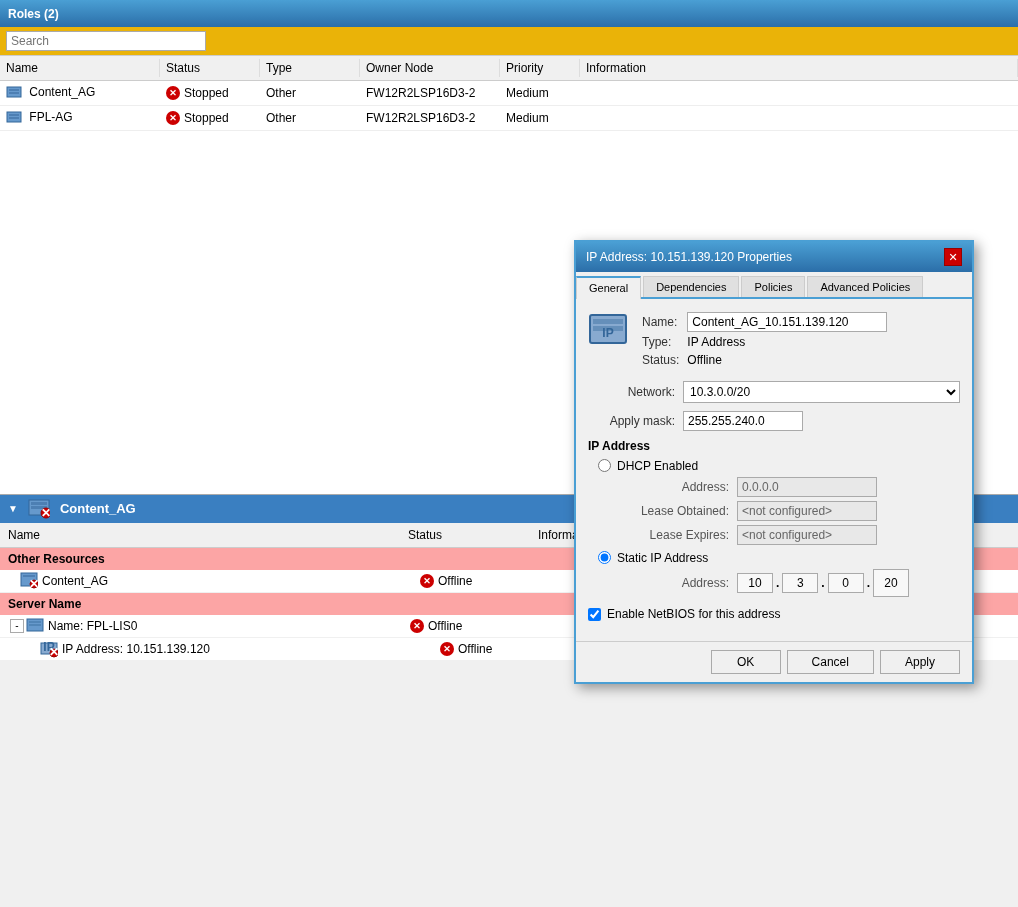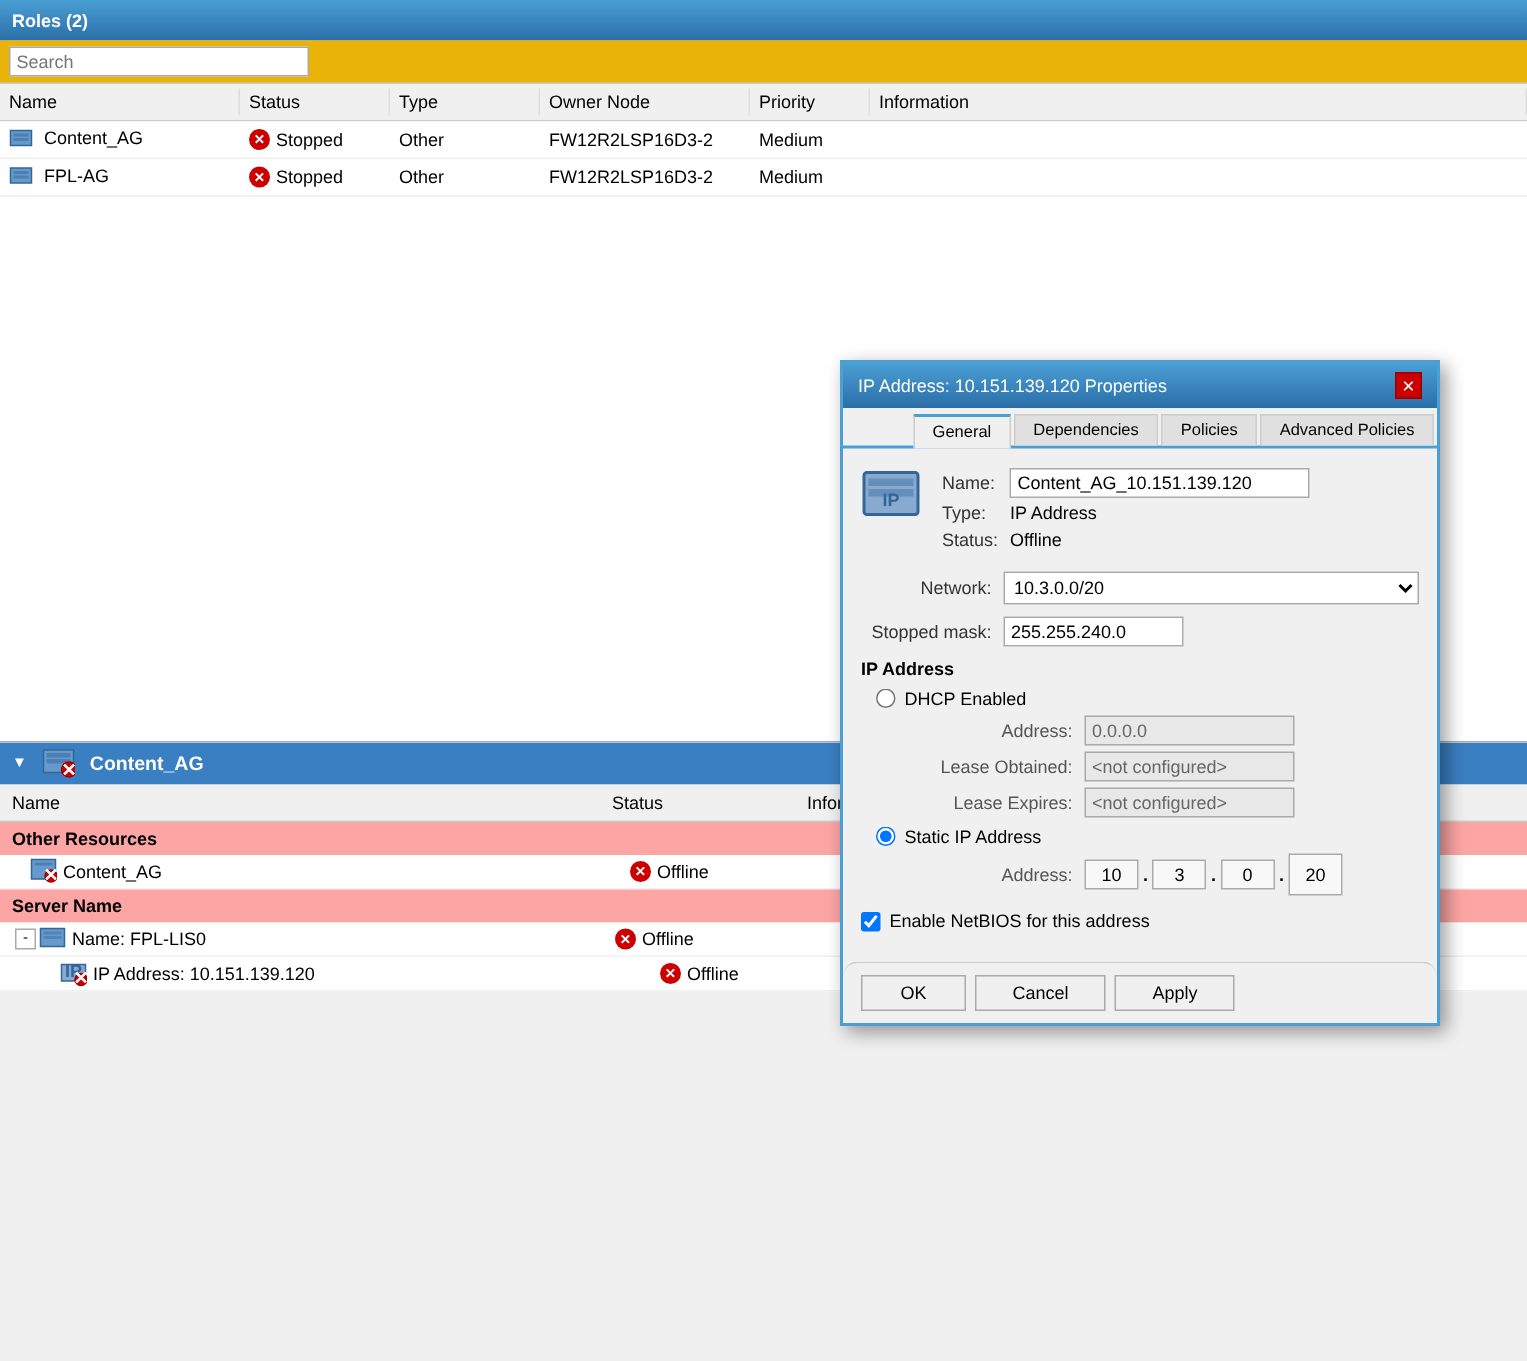--- a/index.html
+++ b/index.html
@@ -41,27 +41,27 @@
     .bottom-panel-header { background: #3a7fc1; color: white; padding: 4px 8px; display: flex; align-items: center; gap: 6px; }
     .bottom-panel-header .collapse-btn { color: white; font-size: 10px; margin-right: 4px; cursor: pointer; }
 
     .bottom-table-header { display: flex; border-bottom: 1px solid #ccc; padding: 3px 0; background: #f0f0f0; }
     .bottom-table-header .col { padding: 2px 8px; }
 
     .bottom-section-label { font-weight: bold; padding: 4px 8px; background: #fca5a5; }
     .bottom-row { display: flex; align-items: center; padding: 2px 0; background: white; border-bottom: 1px solid #f0f0f0; }
 
     
-    .dialog-overlay { position: absolute; top: 240px; left: 560px; z-index: 100; }
+    .dialog-overlay { position: absolute; top: 240px; left: 574px; z-index: 100; }
     .dialog { background: #f0f0f0; border: 2px solid #4a9fd4; width: 400px; box-shadow: 4px 4px 12px rgba(0,0,0,0.4); }
     .dialog-title { background: linear-gradient(to bottom, #4a9fd4, #2b6ea8); color: white; padding: 6px 10px; display: flex; justify-content: space-between; align-items: center; font-size: 13px; }
     .dialog-close { background: #cc0000; border: 1px solid #990000; color: white; width: 18px; height: 18px; cursor: pointer; font-size: 11px; display: flex; align-items: center; justify-content: center; }
 
     
-    .dialog-tabs { display: flex; background: #f0f0f0; border-bottom: 2px solid #4a9fd4; padding-top: 4px; justify-content: flex-end; }
+    .dialog-tabs { display: flex; background: #f0f0f0; border-bottom: 2px solid #4a9fd4; padding-top: 4px; }
     .dialog-tab { padding: 4px 12px; border: 1px solid #ccc; border-bottom: none; background: #e0e0e0; cursor: pointer; margin-right: 2px; font-size: 11px; }
     .dialog-tab.active { background: #f0f0f0; border-top: 2px solid #4a9fd4; margin-bottom: -2px; }
 
     
     .dialog-content { padding: 12px; }
     .dialog-resource-header { display: flex; align-items: flex-start; margin-bottom: 12px; }
     .resource-info table { border-collapse: collapse; }
     .resource-info td { padding: 1px 4px; }
     .resource-info .label { color: #333; }
 
@@ -82,21 +82,21 @@
     .sub-form-row input { width: 140px; padding: 2px 4px; border: 1px solid #aaa; background: #f8f8f8; }
 
     .ip-address-fields { display: flex; align-items: center; gap: 2px; }
     .ip-address-fields input { width: 36px; padding: 2px 3px; border: 1px solid #aaa; text-align: center; }
     .ip-dot { font-weight: bold; padding: 0 1px; }
 
     .checkbox-row { display: flex; align-items: center; margin: 8px 0; }
     .checkbox-row input[type=checkbox] { margin-right: 6px; }
 
     
-    .dialog-buttons { display: flex; gap: 6px; padding: 8px 12px; border-top: 1px solid #ccc; background: #f0f0f0; border-radius: 10px; }
+    .dialog-buttons { display: flex; justify-content: flex-end; gap: 6px; padding: 8px 12px; border-top: 1px solid #ccc; background: #f0f0f0; }
     .dialog-btn { padding: 4px 24px; border: 1px solid #aaa; background: #f0f0f0; cursor: pointer; font-size: 12px; min-width: 70px; }
 
     
     .tree-expand { display: inline-block; width: 14px; height: 14px; border: 1px solid #aaa; background: white; text-align: center; line-height: 12px; font-size: 10px; cursor: pointer; margin-right: 2px; vertical-align: middle; }
 
     
     input:disabled { background: #e8e8e8 !important; color: #666; }
 
     
     select { -webkit-appearance: auto; appearance: auto; }
@@ -285,21 +285,21 @@
       <div class="form-row">
         <div class="form-label">Network:</div>
         <div class="form-input">
           <select style="width:100%; padding:2px; border:1px solid #aaa;">
             <option>10.3.0.0/20</option>
           </select>
         </div>
       </div>
 
       <div class="form-row">
-        <div class="form-label">Stopped mask:</div>
+        <div class="form-label">Apply mask:</div>
         <div class="form-input">
           <input type="text" style="width: 120px; padding: 2px 4px; border: 1px solid rgb(170, 170, 170);" value="255.255.240.0">
         </div>
       </div>
 
       <div class="section-label">IP Address</div>
 
       <div class="radio-group">
 
         <div class="radio-row">

